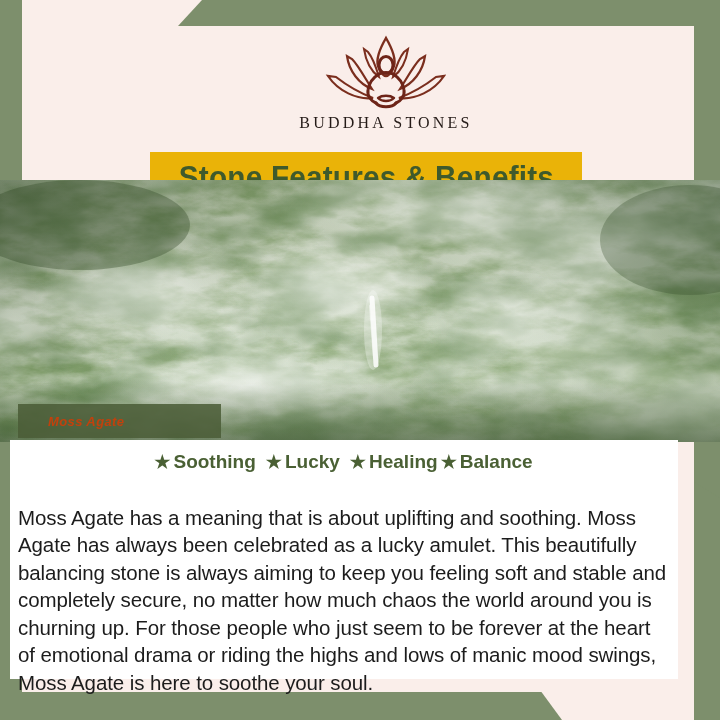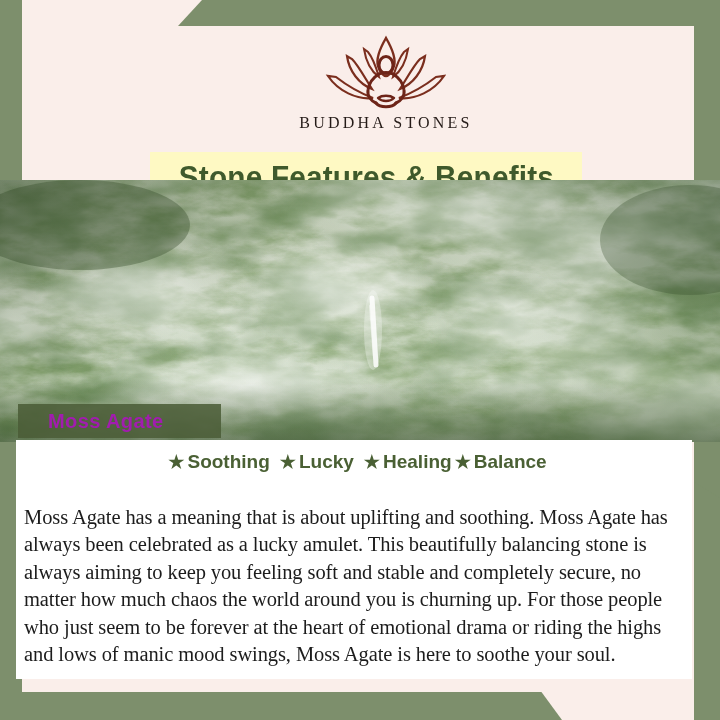--- a/index.html
+++ b/index.html
@@ -91,21 +91,21 @@
     text-align: center;
     margin-top: -2px;
   }
 
   
   .title-ribbon {
     position: absolute;
     left: 128px; top: 126px;
     width: 432px;
     height: 51px;
-    background: #fef9c3;
+    background: #eab308;
     display: flex;
     align-items: center;
     justify-content: center;
   }
   .title-text {
     font-family: "Liberation Sans Narrow", "Liberation Sans", sans-serif;
     font-weight: bold;
     font-size: 31px;
     letter-spacing: 0.2px;
     color: #3f5a2c;
@@ -127,36 +127,36 @@
   .stone-band {
     position: absolute;
     left: 18px; top: 404px;
     width: 203px;
     height: 34px;
     background: rgba(74, 92, 55, 0.86);
     display: flex;
     align-items: center;
   }
   .stone-band-label {
-    color: #a21caf;
+    color: #c2410c;
     font-family: "Liberation Sans", sans-serif;
     font-weight: bold;
-    font-size: 20px;
+    font-size: 13px;
     letter-spacing: 0.4px;
     padding-left: 30px;
+    font-style: italic;
   }
 
   
   .content-panel {
     position: absolute;
-    left: 16px; top: 440px;
+    left: 10px; top: 440px;
     width: 668px;
     height: 239px;
     background: #ffffff;
-    padding-left: 8px;
   }
 
   
   .benefits {
     width: 100%;
     text-align: center;
     margin-top: 11px;
     font-family: "Liberation Sans Narrow", "Liberation Sans", sans-serif;
     font-weight: bold;
     font-size: 19px;
@@ -170,21 +170,21 @@
   }
   .benefits .word { padding: 0 2px; }
   .benefits .gap { display: inline-block; width: 7px; }
 
   
   .body-copy {
     position: absolute;
     left: 8px;
     top: 43px;
     width: 652px;
-    font-family: Liberation Serif, serif;
+    font-family: Liberation Sans, sans-serif;
     font-size: 20.5px;
     line-height: 27.5px;
     color: #1c1c1c;
     text-align: left;
     letter-spacing: -0.1px;
   }
 </style>
 </head>
 <body>
 

